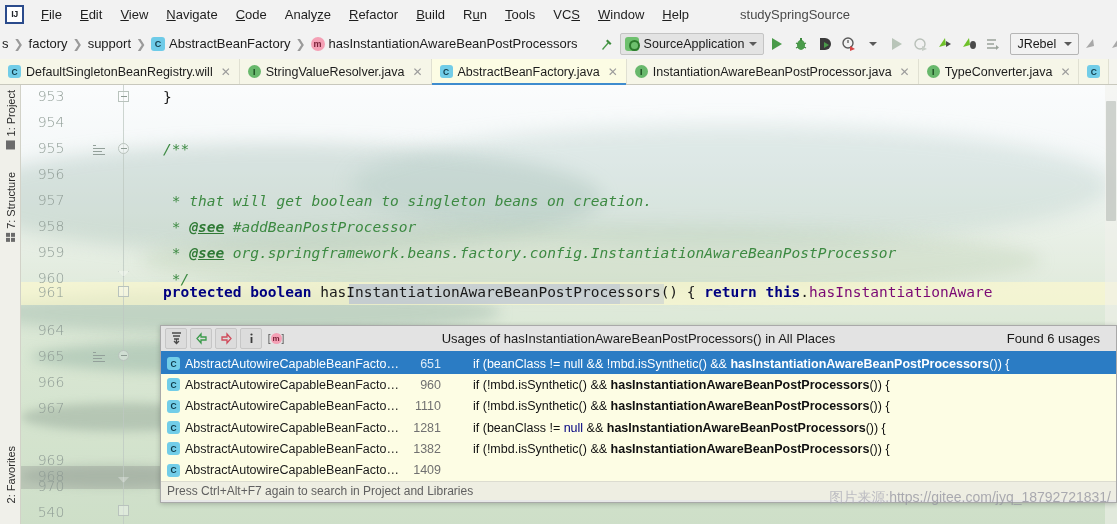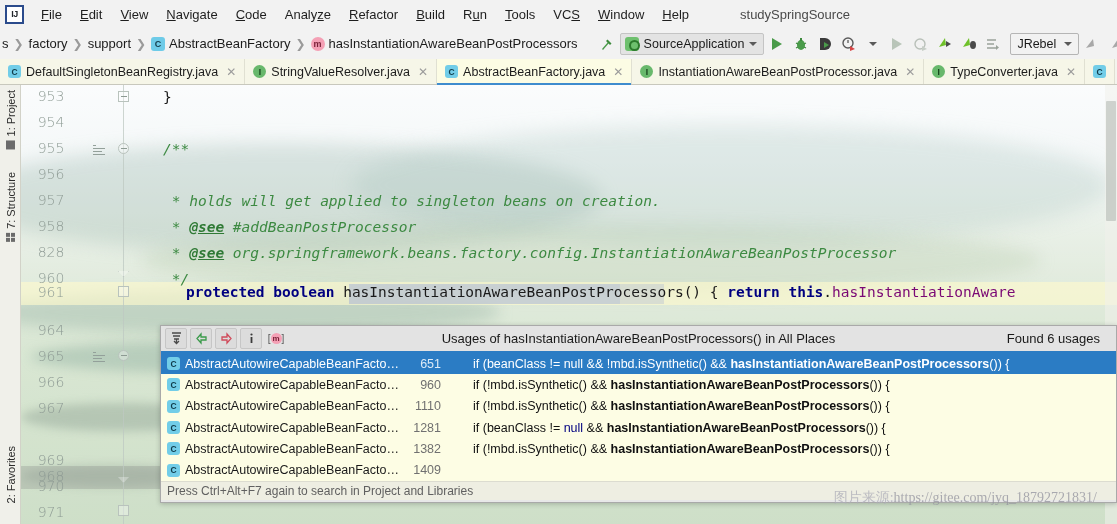--- a/index.html
+++ b/index.html
@@ -277,24 +277,24 @@
   .u-code .k { color: #000080; }
   .u-row.sel .u-code, .u-row.sel .u-code .k { color: #ffffff; }
   .u-status {
     height: 19px; background: #eeeee2; display: flex; align-items: center;
     padding-left: 6px; font-size: 12px; color: #606060;
     border-top: 1px solid #dcdcd0;
   }
 
   
   .watermark {
-    position: absolute; right: 20px; top: 489px;
+    position: absolute; right: 6px; top: 489px;
     font-size: 14px; color: rgba(150,150,160,0.78);
     z-index: 20; white-space: nowrap;
-    font-family: Liberation Serif, serif;
+    font-family: Liberation Sans, sans-serif;
   }
   .watermark .cn { color: rgba(175,175,185,0.8); }
 
   
   .rscroll {
     position: absolute; right: 0; top: 85px; width: 12px; height: 439px;
     background: rgba(240,240,235,0.55); z-index: 5;
   }
   .rthumb {
     position: absolute; right: 1px; top: 16px; width: 10px; height: 120px;
@@ -419,21 +419,21 @@
         <svg width="10" height="16" viewBox="0 0 10 16">
             <path d="M1 12 L7 3 L8 10 Z" fill="#a8a8a8"></path>
           </svg>
       </div>
     </div>
   </div>
 
   <div class="tabbar">
     <div class="tab">
       <span class="tab-ic c">C</span>
-      <span>DefaultSingletonBeanRegistry.java</span>
+      <span>DefaultSingletonBeanRegistry.will</span>
       <span class="tab-x">✕</span>
     </div>
     <div class="tab">
       <span class="tab-ic i">I</span>
       <span>StringValueResolver.java</span>
       <span class="tab-x">✕</span>
     </div>
     <div class="tab active">
       <span class="tab-ic c">C</span>
       <span>AbstractBeanFactory.java</span>
@@ -486,31 +486,31 @@
 
     <div class="gutter">
       <div class="foldline"></div>
 
       <div class="lineno" style="top:3px;">953</div>
       <div class="lineno" style="top:29px;">954</div>
       <div class="lineno" style="top:55px;">955</div>
       <div class="lineno" style="top:81px;">956</div>
       <div class="lineno" style="top:107px;">957</div>
       <div class="lineno" style="top:133px;">958</div>
-      <div class="lineno" style="top:159px;">828</div>
+      <div class="lineno" style="top:159px;">959</div>
       <div class="lineno" style="top:185px;">960</div>
       <div class="lineno" style="top:199px;">961</div>
       <div class="lineno" style="top:237px;">964</div>
       <div class="lineno" style="top:263px;">965</div>
       <div class="lineno" style="top:289px;">966</div>
       <div class="lineno" style="top:315px;">967</div>
       <div class="lineno" style="top:335px;margin-top:48px;">968</div>
       <div class="lineno" style="top:367px;">969</div>
       <div class="lineno" style="top:393px;">970</div>
-      <div class="lineno" style="top:419px;">971</div>
+      <div class="lineno" style="top:419px;">540</div>
 
       <div class="fold" style="top:6px;">
           <div class="box">
             <i></i>
           </div>
         </div>
       <div class="fold" style="top:58px;">
           <div class="box" style="border-radius:50%;">
             <i></i>
           </div>
@@ -544,26 +544,26 @@
           <i style="width:12px"></i>
           <i style="width:9px"></i>
           <i style="width:12px"></i>
         </div>
     </div>
 
     <div class="codearea">
       <div class="cline" style="top:4px;"><span class="pn">}</span></div>
 
       <div class="cline cmt" style="top:56px;">/**</div>
-      <div class="cline cmt" style="top:108px;"> * holds will get applied to singleton beans on creation.</div>
+      <div class="cline cmt" style="top:108px;"> * that will get boolean to singleton beans on creation.</div>
       <div class="cline cmt" style="top:134px;"> * <span class="tag">@see</span> #addBeanPostProcessor</div>
       <div class="cline cmt" style="top:160px;"> * <span class="tag">@see</span> org.springframework.beans.factory.config.InstantiationAwareBeanPostProcessor</div>
       <div class="cline cmt" style="top:186px;"> */</div>
 
-      <div class="cline" style="top:199px; z-index:3;margin-left:23px;"><span class="kw">protected</span> <span class="kw">boolean</span> <span class="id">hasInstantiationAwareBeanPostProcessors</span><span class="pn">()</span><span class="pn"> { </span><span class="kw">return</span> <span class="kw">this</span><span class="pn">.</span><span class="fld">hasInstantiationAware</span></div>
+      <div class="cline" style="top:199px; z-index:3;"><span class="kw">protected</span> <span class="kw">boolean</span> <span class="id">hasInstantiationAwareBeanPostProcessors</span><span class="pn">()</span><span class="pn"> { </span><span class="kw">return</span> <span class="kw">this</span><span class="pn">.</span><span class="fld">hasInstantiationAware</span></div>
 
     </div>
   </div>
 
   <div class="rscroll">
     <div class="rthumb"></div>
   </div>
 
   <div class="usages">
 

